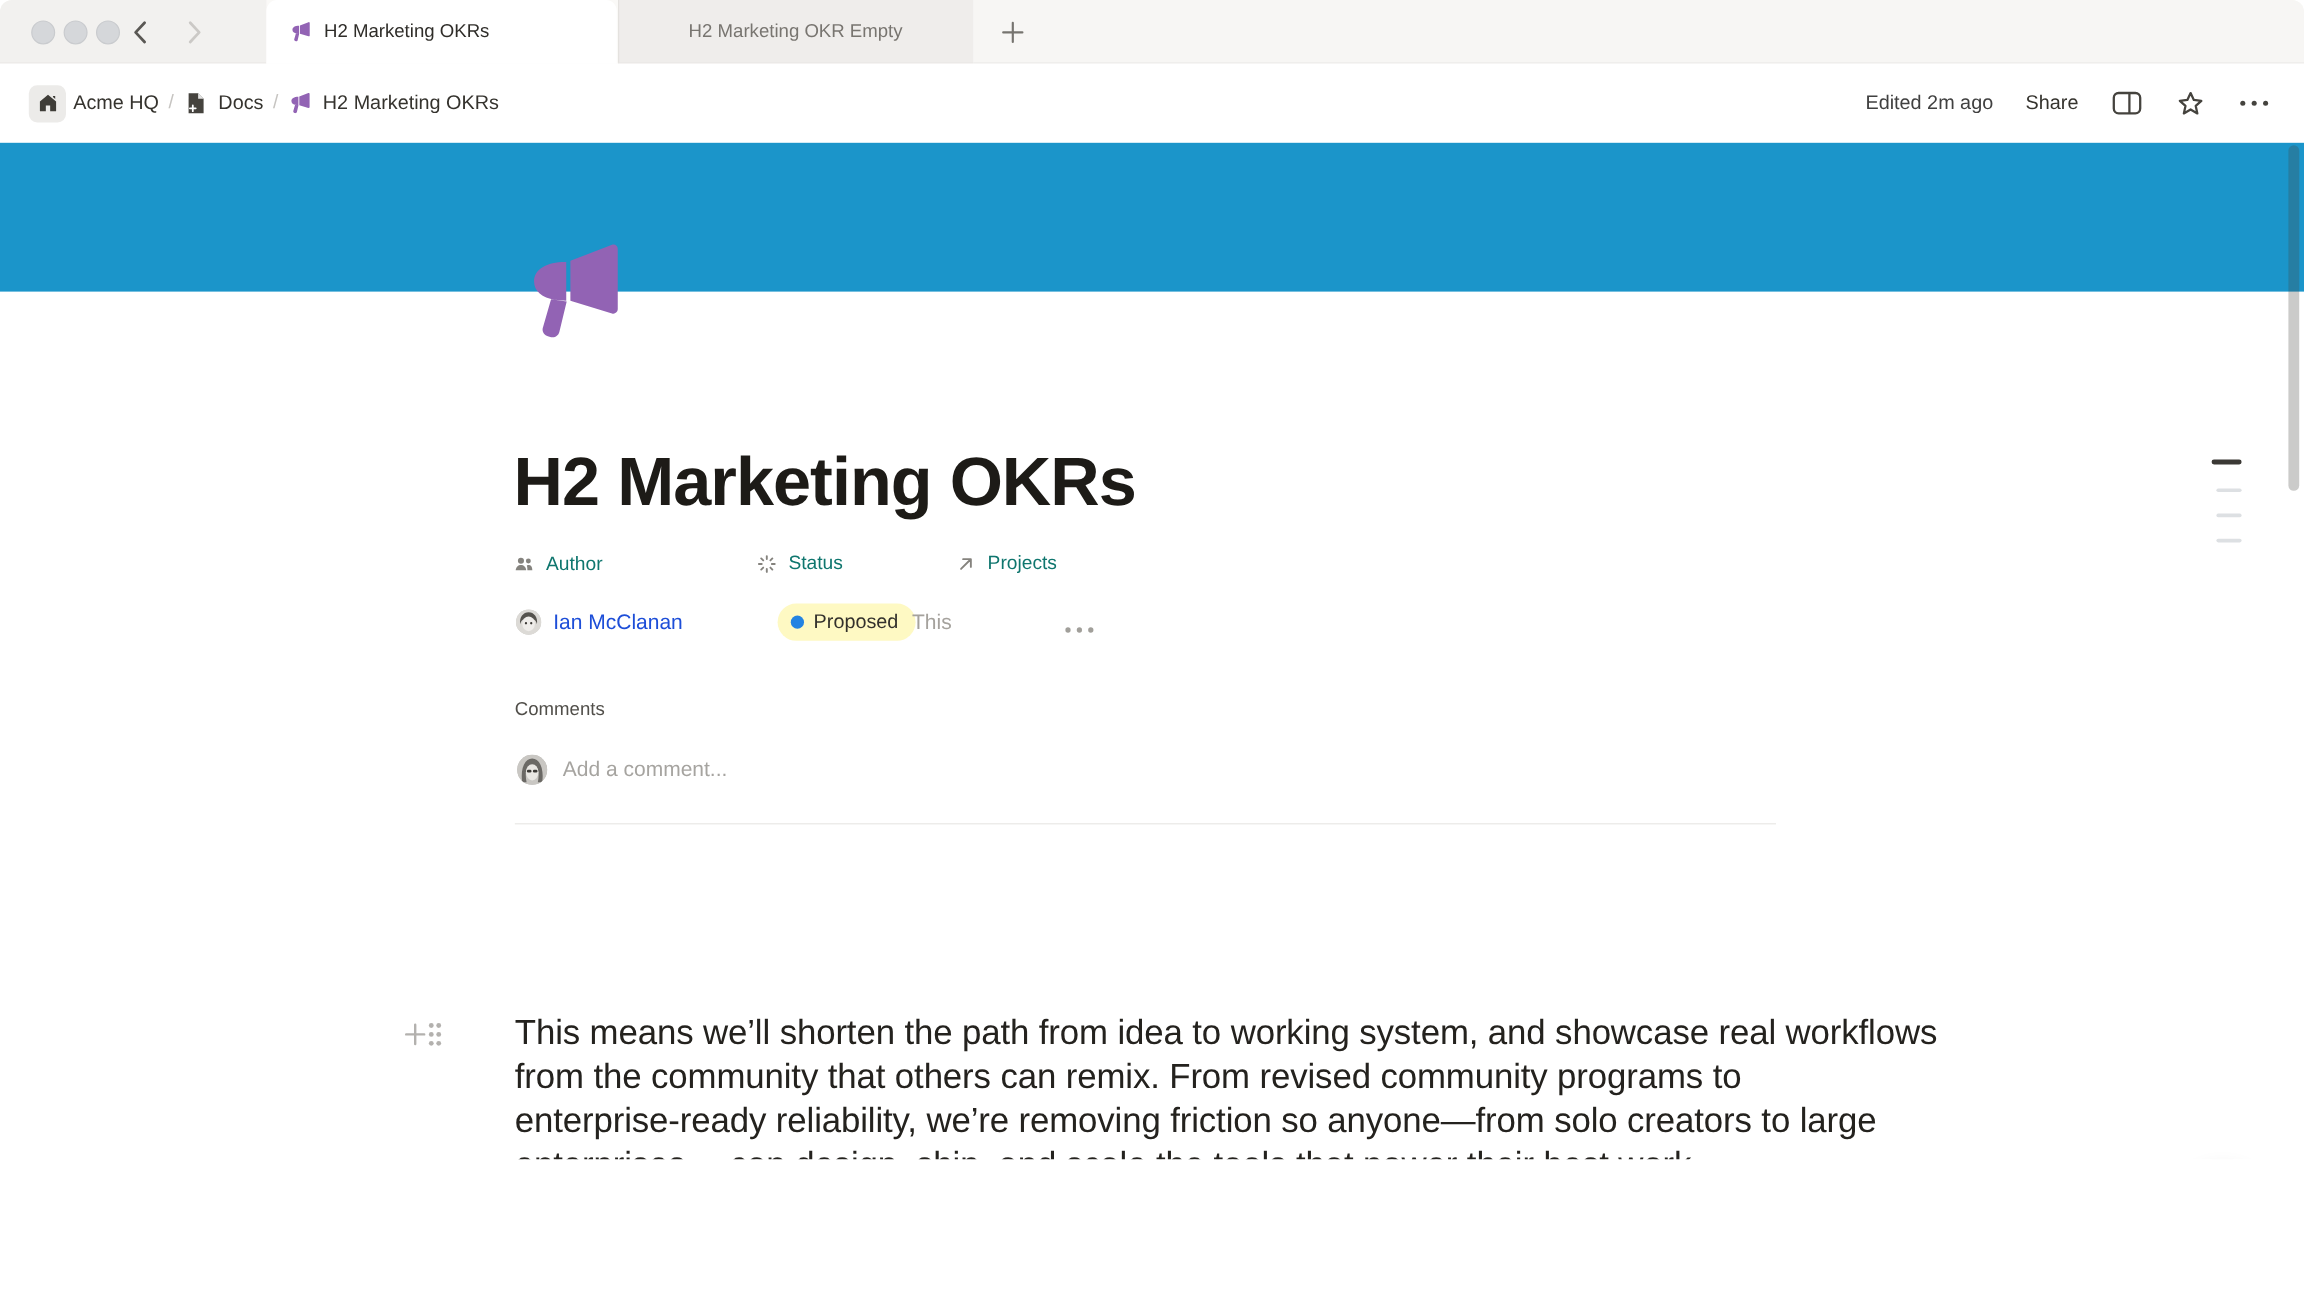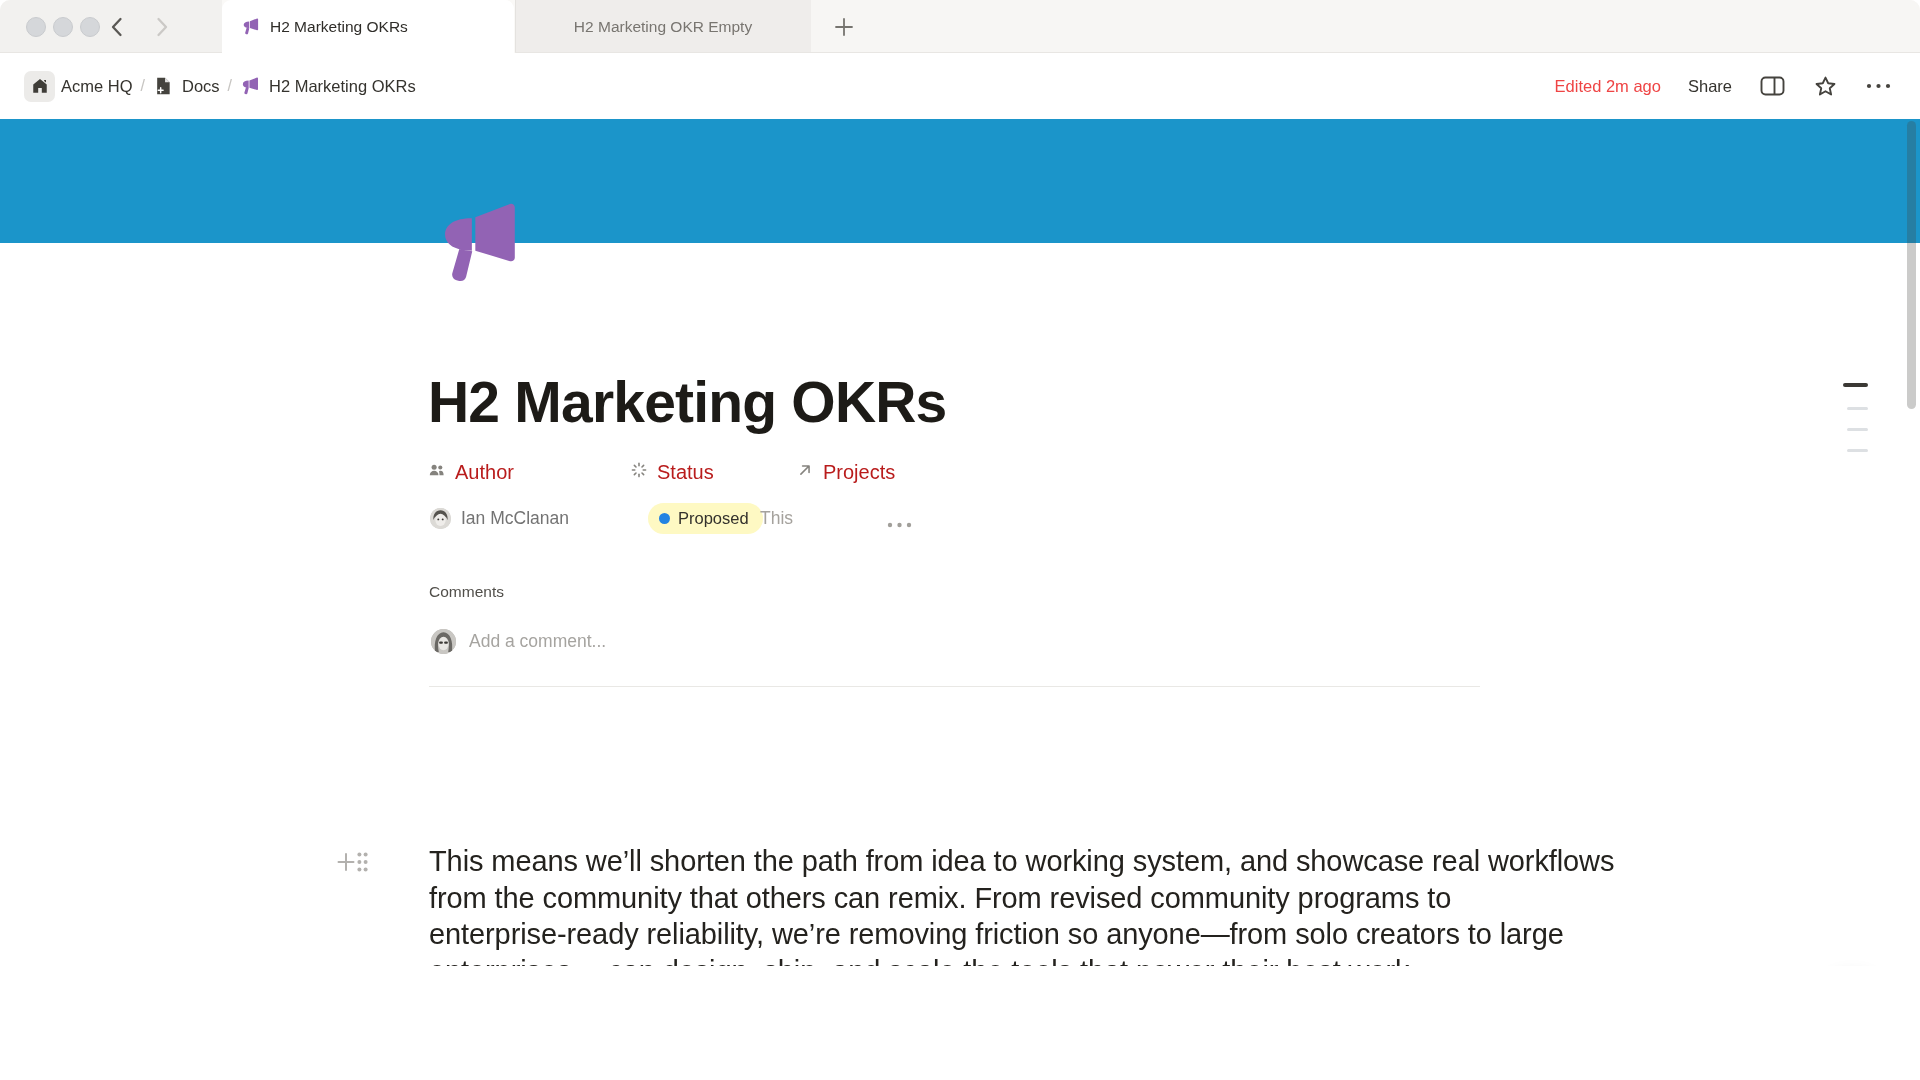--- a/index.html
+++ b/index.html
@@ -31,40 +31,40 @@
   
   .topbar { position:absolute; left:0; top:53px; width:1920px; height:66px; background:#fff;
             display:flex; align-items:center; justify-content:space-between;
             padding:0 28px 0 24px; }
   .crumbs { display:flex; align-items:center; gap:6px; font-size:16.5px; color:#35332e; }
   .home-btn { width:31px; height:31px; background:#ecebe9; border-radius:7px;
               display:flex; align-items:center; justify-content:center; }
   .crumb { display:flex; align-items:center; gap:9px; }
   .crumb-sep { color:#c6c4c1; font-size:16px; padding:0 2px; }
   .top-actions { display:flex; align-items:center; gap:27px; }
-  .edited { color:#ef4444; font-size:16.5px;text-align:right; }
+  .edited { color:#404040; font-size:16.5px;text-align:right; }
   .share  { color:#35332e; font-size:16.5px; font-weight:500; }
   .icon-btn { display:flex; align-items:center; justify-content:center; }
 
   
   .cover { position:absolute; left:0; top:119px; width:1920px; height:124px; background:#1B95CA; }
   .page-icon { position:absolute; left:431px; top:197px; width:94px; height:92px; z-index:2; }
 
   
   .title { position:absolute; left:428px; top:372px; font-size:57px; line-height:60px;
            font-weight:700; letter-spacing:-0.8px; color:#1d1b17; }
 
-  .prop-h { position:absolute; top:461px; display:flex; align-items:flex-start; gap:9px;
-            color:#b91c1c; font-size:20px; }
+  .prop-h { position:absolute; top:461px; display:flex; align-items:flex-end; gap:9px;
+            color:#0f766e; font-size:16px; }
   .prop-h.author   { left:427px; }
   .prop-h.status   { left:630px; }
   .prop-h.projects { left:796px; }
 
   .prop-v { position:absolute; top:503px; height:31px; display:flex; align-items:center; }
-  .pv-author { left:430px; gap:10px; font-size:17.5px; color:#737373; }
+  .pv-author { left:430px; gap:10px; font-size:17.5px; color:#1d4ed8; }
   .avatar { width:21px; height:21px; border-radius:50%; overflow:hidden; background:#cfcdc9; flex:0 0 auto; }
   .pill { left:648px; background:#fef9c3; border-radius:16px; padding:0 14px 0 11px;
           gap:8px; font-size:16.5px; color:#33312c; }
   .pill .dot { width:11px; height:11px; border-radius:50%; background:#2383E2; }
   .pv-empty { left:760px; font-size:17.5px; color:#a5a29d; }
   .pv-more  { left:886px; top:509px; }
 
   .comments-label { position:absolute; left:429px; top:583px; font-size:15.5px;
                     font-weight:500; color:#514f4a; }
   .comment-row { position:absolute; left:431px; top:629px; display:flex; align-items:center; gap:13px; }

